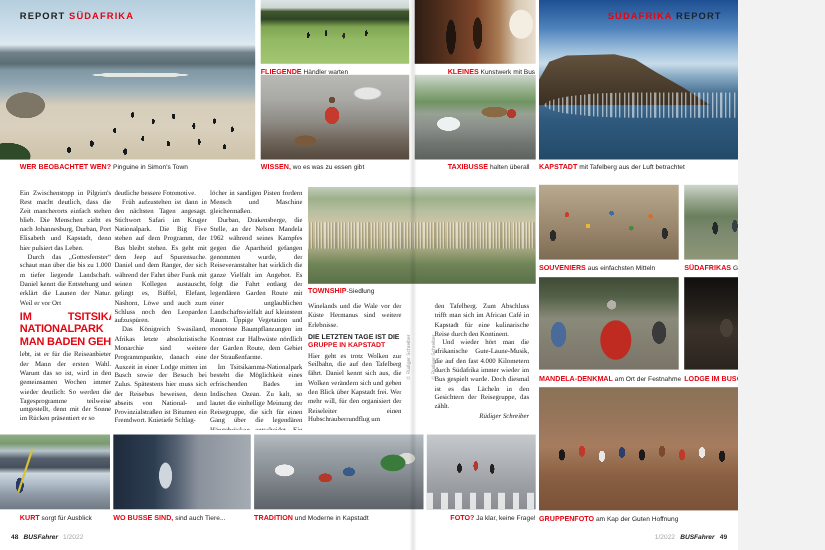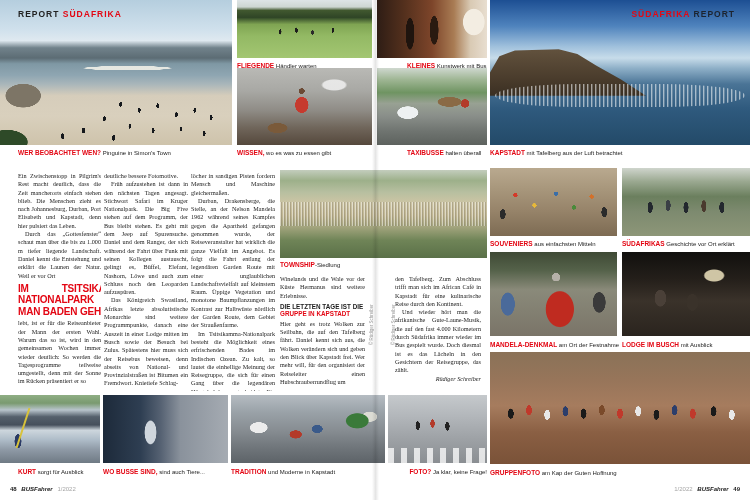--- a/index.html
+++ b/index.html
@@ -1,19 +1,19 @@
 <!DOCTYPE html>
 <html><head>
 <meta charset="utf-8">
 <style>
   :root { --red: #e30613; }
   * { box-sizing: border-box; }
   html,body { margin:0; padding:0; }
   body { width:750px; height:500px; background:#f2f2f2; font-family:"Liberation Sans", sans-serif; }
-  .spread { position:relative; width:750px; height:500px; background:#fff; overflow:hidden; }
+  .spread { position:relative; width:671px; height:500px; background:#fff; overflow:hidden; }
 
   
   .ph { position:absolute; overflow:hidden; }
   .ph-penguins {
     left:0; top:0; width:232px; height:145px;
     background:
       radial-gradient(2px 3.5px at 52% 72%, #15181c 70%, transparent 72%),
       radial-gradient(2px 3.5px at 60% 76%, #15181c 70%, transparent 72%),
       radial-gradient(2px 3.5px at 68% 73%, #15181c 70%, transparent 72%),
       radial-gradient(2px 3.5px at 76% 79%, #15181c 70%, transparent 72%),

